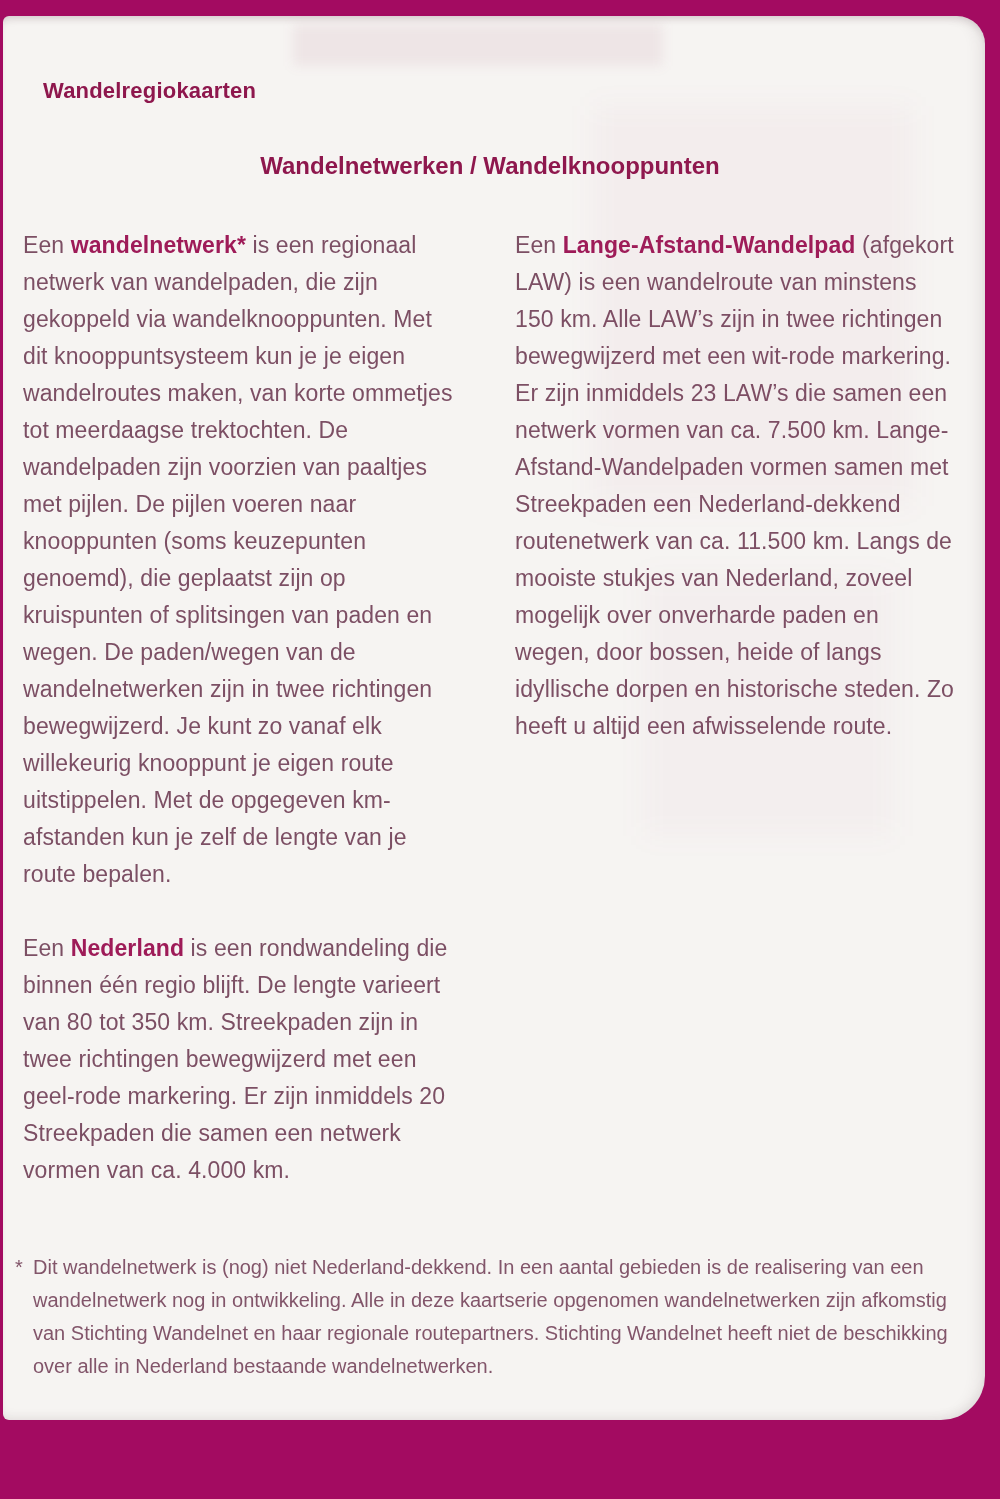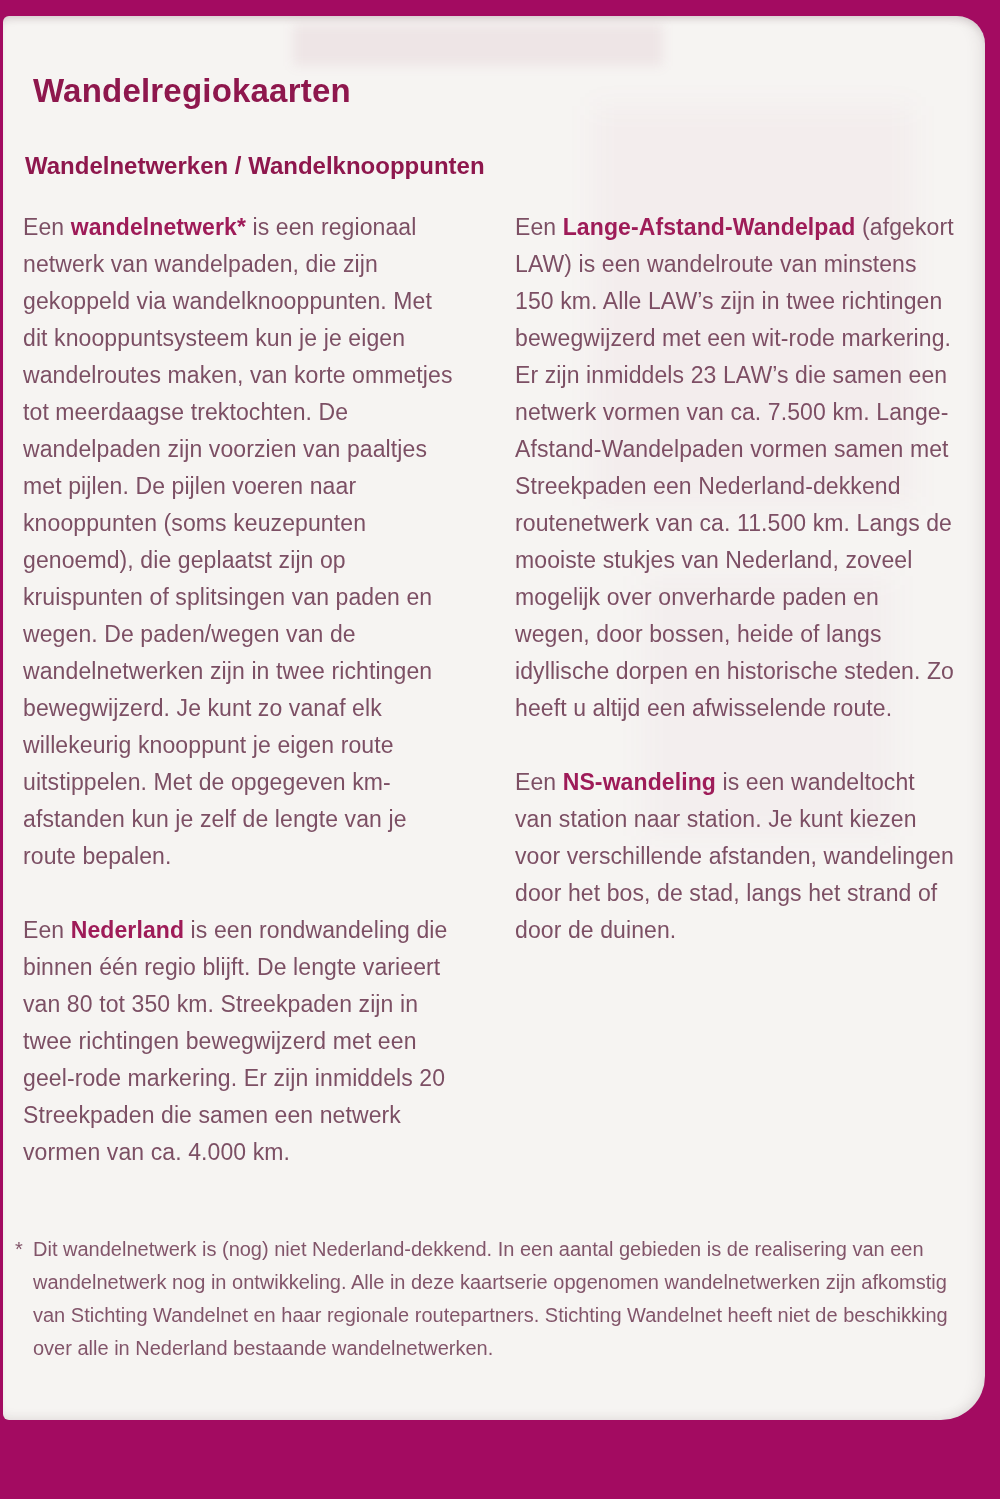--- a/index.html
+++ b/index.html
@@ -30,35 +30,36 @@
   
   .ghost { position: absolute; pointer-events: none; }
   .ghost-a { left: 290px; top: 8px; width: 370px; height: 42px;
              background: rgba(135,45,90,0.07); filter: blur(6px); }
   .ghost-b { left: 590px; top: 90px; width: 320px; height: 400px;
              background: rgba(160,60,115,0.035); filter: blur(14px); }
   .ghost-c { left: 640px; top: 560px; width: 250px; height: 260px;
              background: rgba(160,70,115,0.03); filter: blur(14px); }
 
   h1.title {
-    margin: 0 0 0 10px;
-    font-size: 33px; line-height: 38px;
+    margin: 0 0 0 20px;
+    font-size: 22px; line-height: 38px;
     font-weight: bold; letter-spacing: 0.2px;
     color: #8e174d;
   }
   h2.subtitle {
     margin: 42px 0 16px 2px;
     font-size: 24px; line-height: 28px;
     font-weight: bold;
     color: #8e174d;
+    text-align: center;
   }
   .cols {
     display: flex;
     gap: 52px;
-    margin-top: 29px;
+    margin-top: 47px;
   }
   .col { width: 440px; }
   .col p {
     margin: 0;
     font-size: 23px;
     line-height: 37px;
     color: #7c4f64;
     letter-spacing: 0.1px;
   }
   .col p + p { margin-top: 37px; }
@@ -98,21 +99,20 @@
 
       <div class="col">
         <p><span>Een </span><b>wandelnetwerk*</b><span> is een regionaal netwerk van wandelpaden, die zijn gekoppeld via wandelknooppunten. Met dit knooppuntsysteem kun je je eigen wandelroutes maken, van korte ommetjes tot meerdaagse trektochten. De wandelpaden zijn voorzien van paaltjes met pijlen. De pijlen voeren naar knooppunten (soms keuzepunten genoemd), die geplaatst zijn op kruispunten of splitsingen van paden en wegen. De paden/wegen van de wandelnetwerken zijn in twee richtingen bewegwijzerd. Je kunt zo vanaf elk willekeurig knooppunt je eigen route uitstippelen. Met de opgegeven km-afstanden kun je zelf de lengte van je route bepalen.</span></p>
 
         <p><span>Een </span><b>Nederland</b><span> is een rondwandeling die binnen één regio blijft. De lengte varieert van 80 tot 350 km. Streekpaden zijn in twee richtingen bewegwijzerd met een geel-rode markering. Er zijn inmiddels 20 Streekpaden die samen een netwerk vormen van ca. 4.000 km.</span></p>
       </div>
 
       <div class="col">
         <p><span>Een </span><b>Lange-Afstand-Wandelpad</b><span> (afgekort LAW) is een wandelroute van minstens 150 km. Alle LAW’s zijn in twee richtingen bewegwijzerd met een wit-rode markering. Er zijn inmiddels 23 LAW’s die samen een netwerk vormen van ca. 7.500 km. Lange-Afstand-Wandelpaden vormen samen met Streekpaden een Nederland-dekkend routenetwerk van ca. 11.500 km. Langs de mooiste stukjes van Nederland, zoveel mogelijk over onverharde paden en wegen, door bossen, heide of langs idyllische dorpen en historische steden. Zo heeft u altijd een afwisselende route.</span></p>
 
-        <p><span>Een </span><b>NS-wandeling</b><span> is een wandeltocht van station naar station. Je kunt kiezen voor verschillende afstanden, wandelingen door het bos, de stad, langs het strand of door de duinen.</span></p>
       </div>
 
     </div>
 
     <div class="footnote">
       <span class="fn-marker">*</span>
       <span class="fn-text">Dit wandelnetwerk is (nog) niet Nederland-dekkend. In een aantal gebieden is de realisering van een wandelnetwerk nog in ontwikkeling. Alle in deze kaartserie opgenomen wandelnetwerken zijn afkomstig van Stichting Wandelnet en haar regionale routepartners. Stichting Wandelnet heeft niet de beschikking over alle in Nederland bestaande wandelnetwerken.</span>
     </div>
 
   </div>

